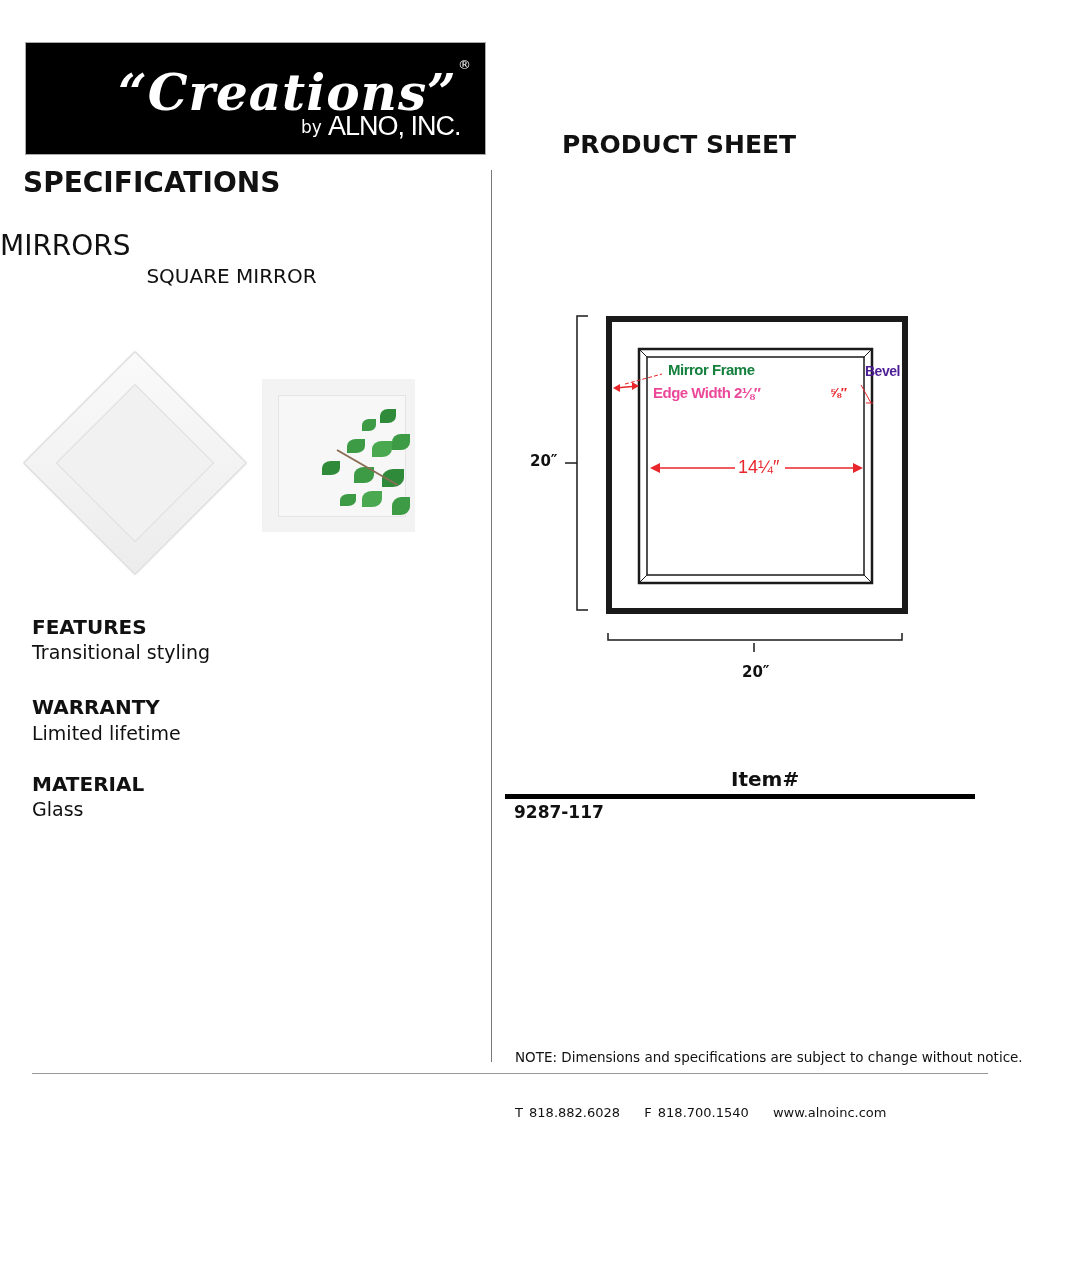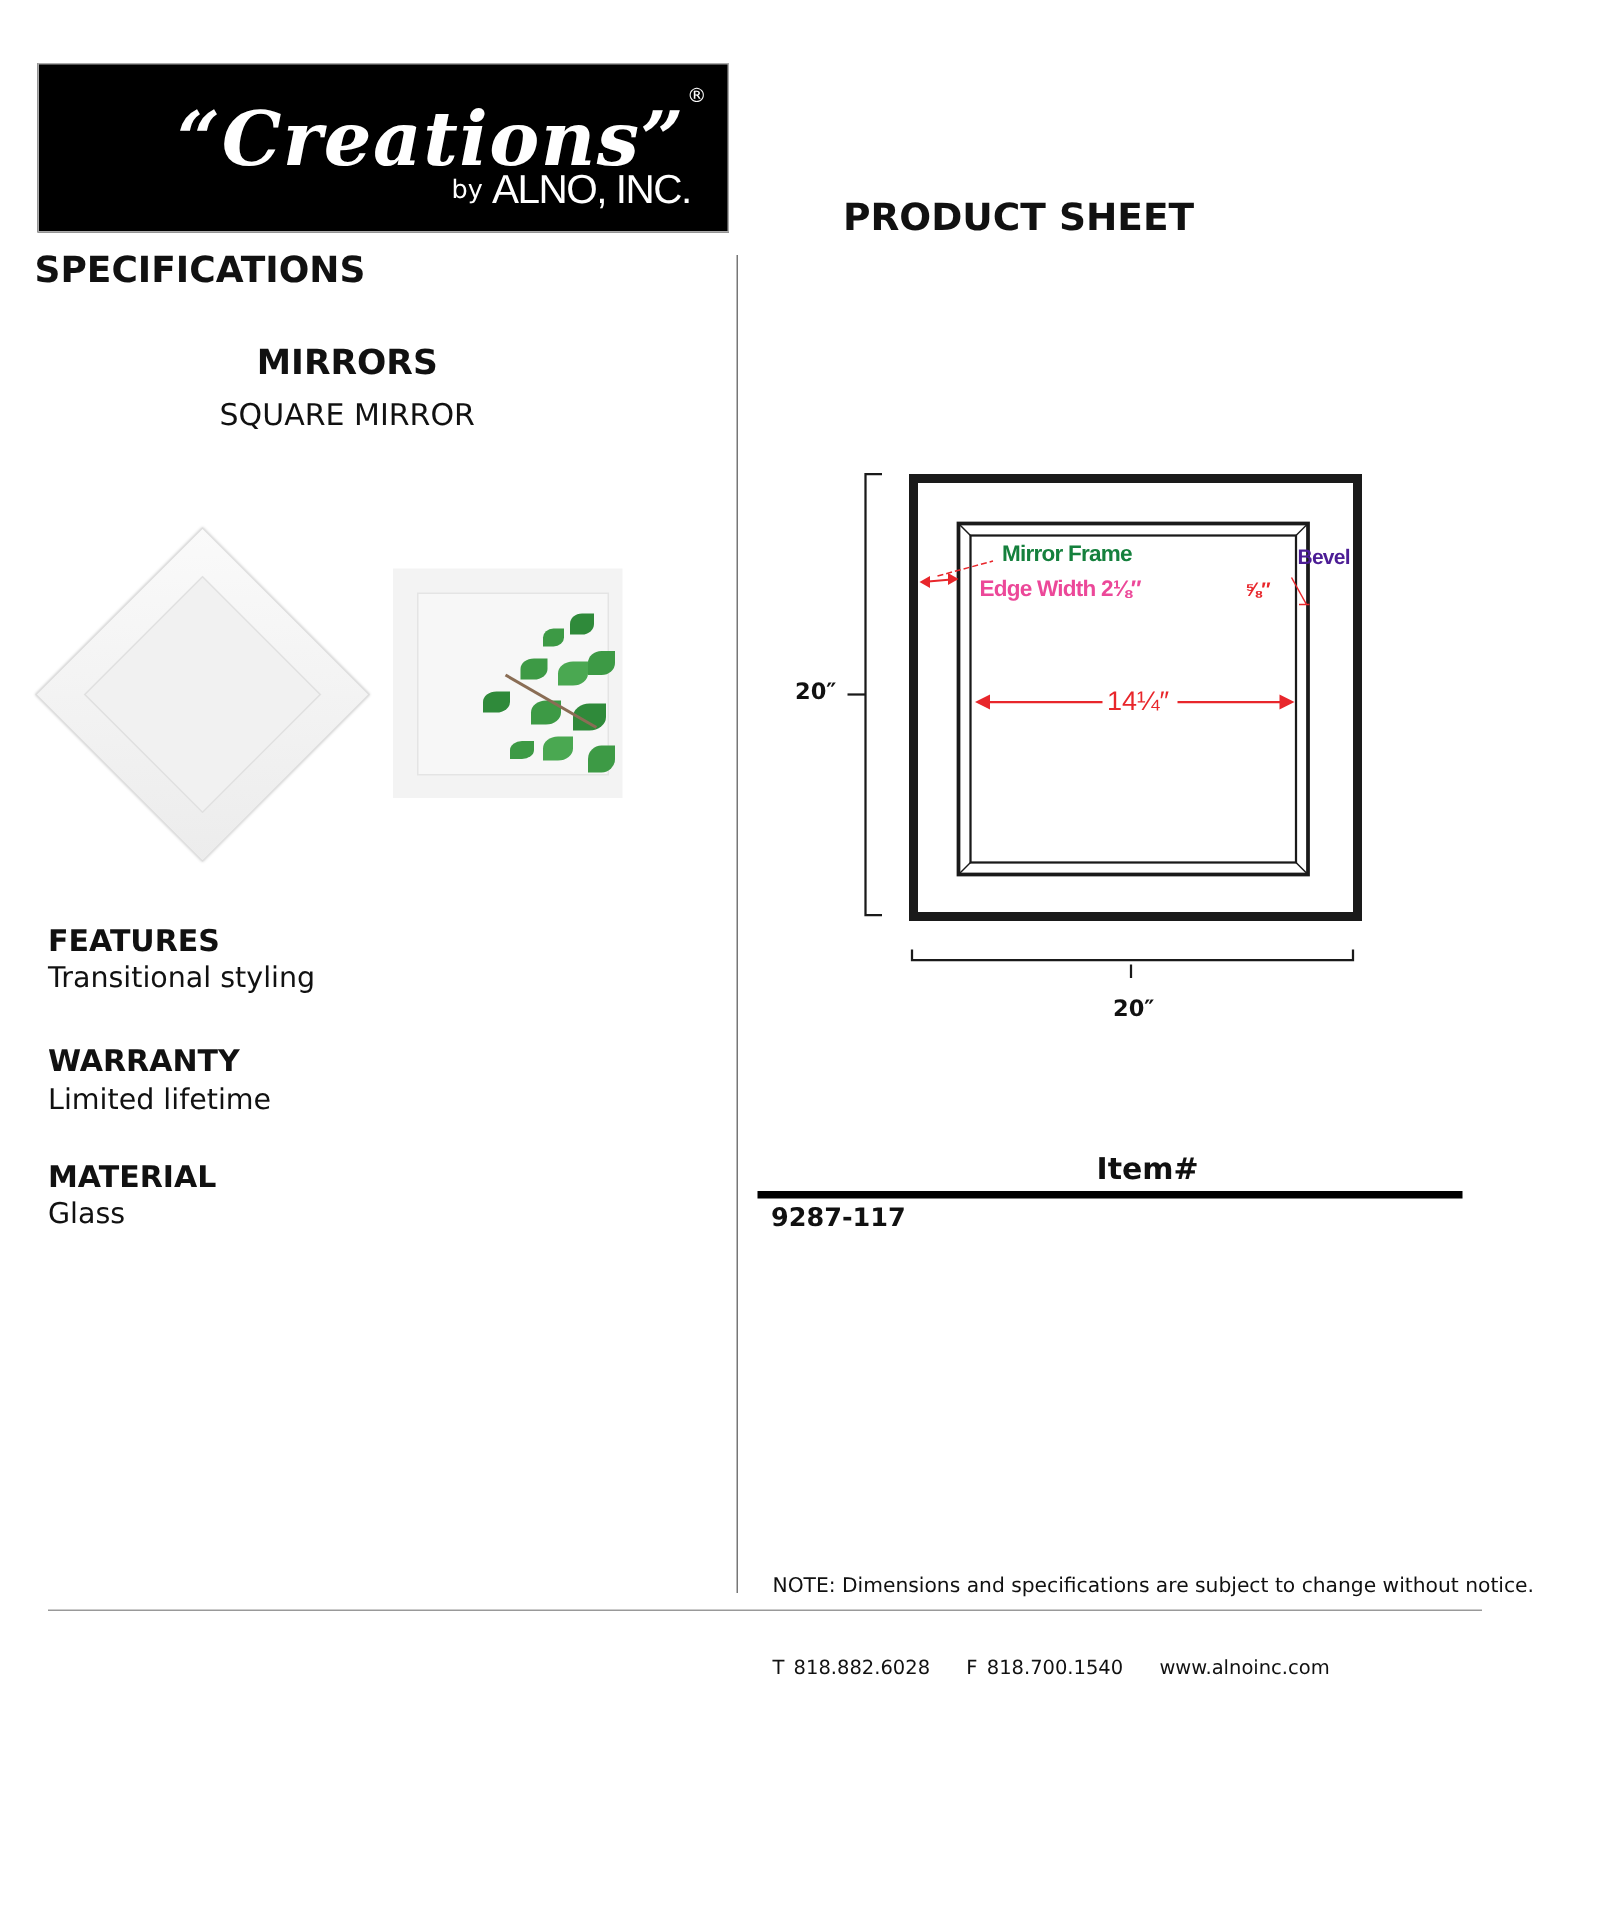--- a/index.html
+++ b/index.html
@@ -4,23 +4,23 @@
 <style>
   html, body { margin:0; padding:0; background:#fff; }
   body { width:1071px; height:1280px; position:relative; overflow:hidden; font-family:"DejaVu Sans", sans-serif; color:#111; }
   .abs { position:absolute; }
   .logo { left:25px; top:42px; width:461px; height:113px; background:#000; border:1px solid #aaa; box-sizing:border-box; color:#fff; }
   .logo-script { position:absolute; left:92px; top:20px; font-family:"DejaVu Serif", serif; font-style:italic; font-weight:bold; font-size:50px; letter-spacing:1px; }
   .logo-reg { position:absolute; left:432px; top:14px; font-size:13px; }
   .logo-by { position:absolute; left:275px; top:74px; font-size:17px; }
   .logo-alno { position:absolute; left:302px; top:68px; font-size:27px; font-family:"Liberation Sans", sans-serif; letter-spacing:-1px; }
   .product-sheet { left:562px; top:130px; font-size:25px; font-weight:bold; }
-  .specs { left:23px; top:166px; font-size:24px; font-weight:bold; }
+  .specs { left:23px; top:166px; font-size:28px; font-weight:bold; }
   .vdivider { left:491px; top:170px; width:1px; height:892px; background:#777; }
-  .cat { left:0; width:463px; top:229px; text-align:center; font-size:23px; font-weight:bold; }
+  .cat { left:0; width:463px; top:229px; font-size:28px; font-weight:normal; }
   .subcat { left:0; width:463px; top:264px; text-align:center; font-size:20px; }
   .feat-h { left:32px; font-size:20px; font-weight:bold; }
   .feat-v { left:32px; font-size:19px; }
   .diamond-wrap { left:24px; top:352px; width:220px; height:220px; }
   .diamond { position:absolute; left:32px; top:32px; width:156px; height:156px; transform:rotate(45deg); background:linear-gradient(135deg,#fafafa,#ececec); border:1px solid #ddd; box-shadow:0 0 2px #ccc; }
   .diamond-inner { position:absolute; left:22px; top:22px; right:22px; bottom:22px; background:#f1f1f1; border:1px solid #e0e0e0; }
   .photo { left:262px; top:379px; width:153px; height:153px; background:#f3f3f3; overflow:hidden; }
   .photo-inner { position:absolute; left:16px; top:16px; width:126px; height:120px; border:1px solid #e4e4e4; background:#f7f7f7; }
   .leaf { position:absolute; border-radius:50% 0 50% 0; background:#3d9a45; }
   .diagram { left:520px; top:300px; width:400px; height:390px; }

